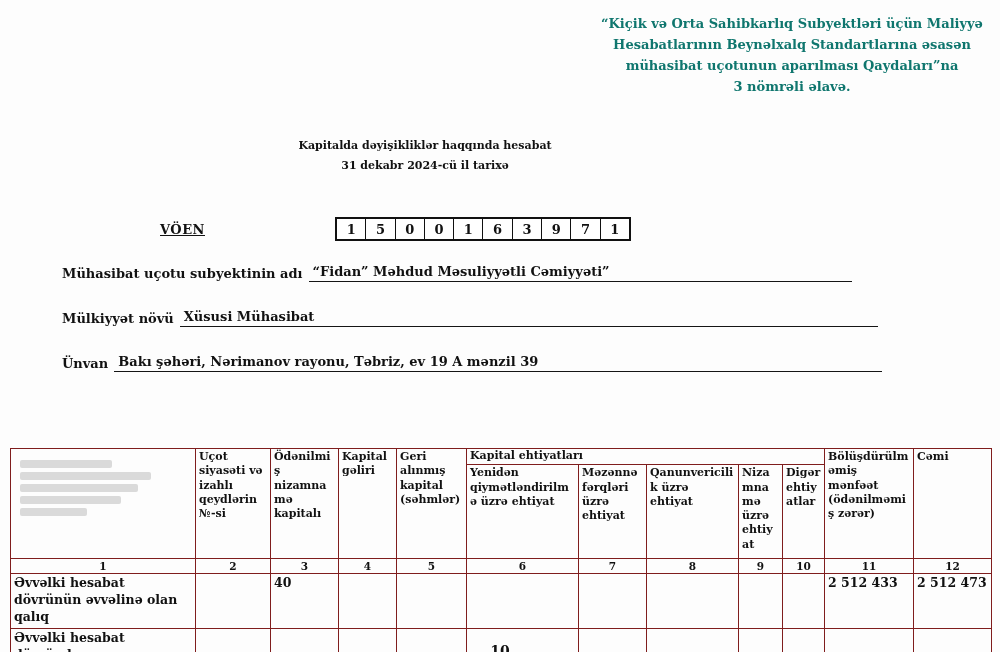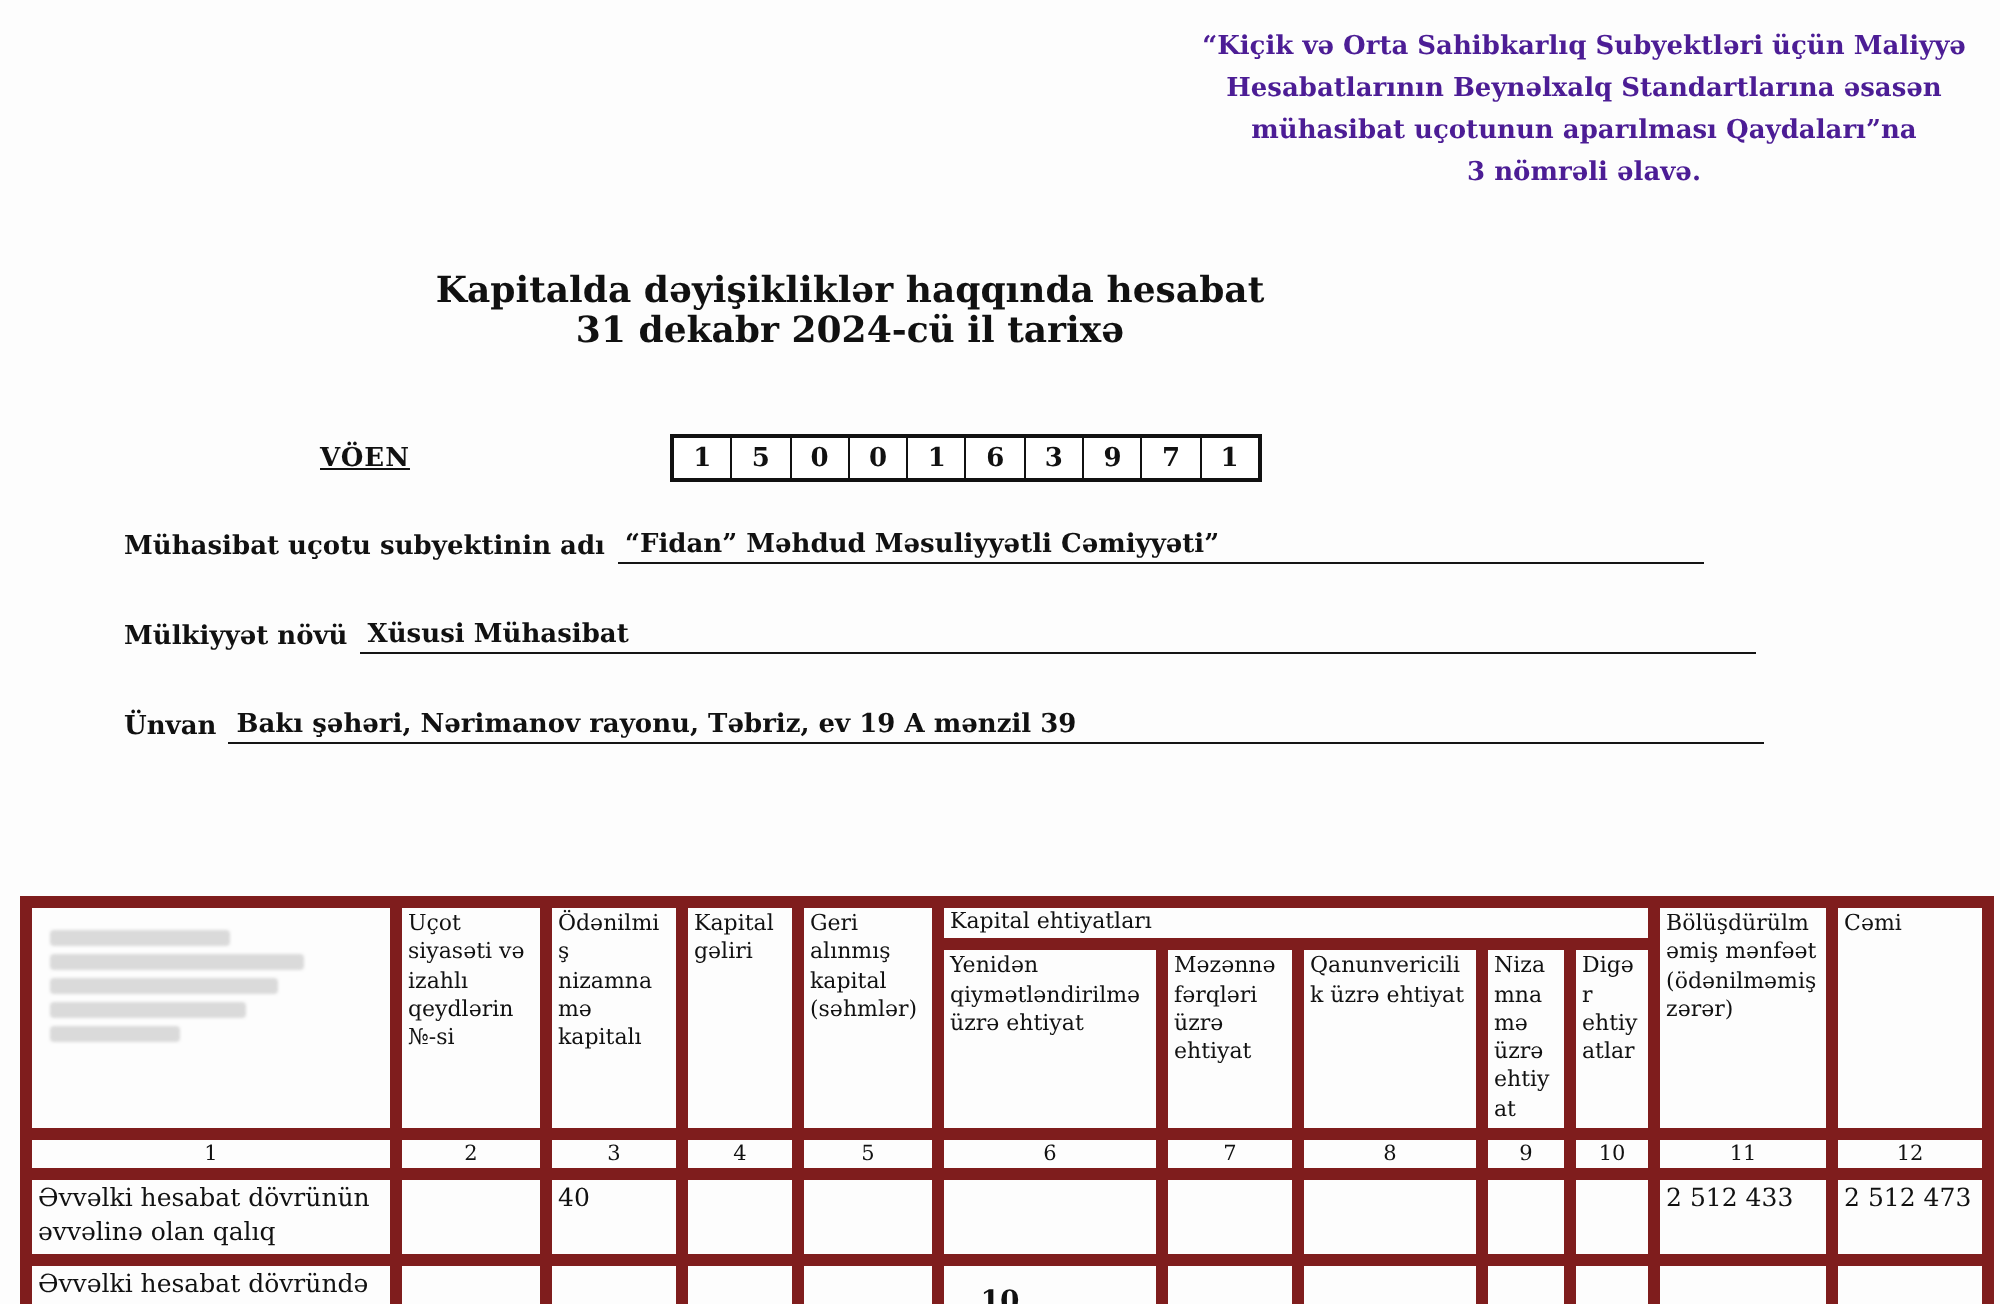--- a/index.html
+++ b/index.html
@@ -16,32 +16,32 @@
   
   .appendix {
     position: absolute;
     top: 13px;
     right: 6px;
     width: 404px;
     text-align: center;
     font-weight: bold;
     font-size: 13px;
     line-height: 21px;
-    color: #4c1d95;
+    color: #0f766e;
   }
   
   .doc-title {
     position: absolute;
     top: 136px;
     left: 0;
     width: 828px;
     padding-left: 22px;
     text-align: center;
     font-weight: bold;
-    font-size: 18px;
+    font-size: 11px;
     line-height: 20px;
   }
   
   .voen-label {
     position: absolute;
     top: 222px;
     left: 160px;
     font-weight: bold;
     font-size: 13px;
     letter-spacing: .5px;
@@ -99,24 +99,24 @@
   table.report {
     position: absolute;
     top: 448px;
     left: 10px;
     width: 981px;
     border-collapse: collapse;
     table-layout: fixed;
     background: #fdfdfd;
   }
   table.report th, table.report td {
-    border: 6px solid #7f1d1d;
+    border: 1px solid #7f1d1d;
     vertical-align: top;
     text-align: left;
-    font-weight: normal;
+    font-weight: bold;
     padding: 1px 3px 2px 3px;
     overflow: hidden;
   }
   table.report thead th {
     font-size: 11px;
     line-height: 1.3;
     overflow-wrap: break-word;
   }
   tr.h1 th.group { height: 14px; padding: 0 3px 1px 3px; }
   tr.h2 th { height: 94px; }

